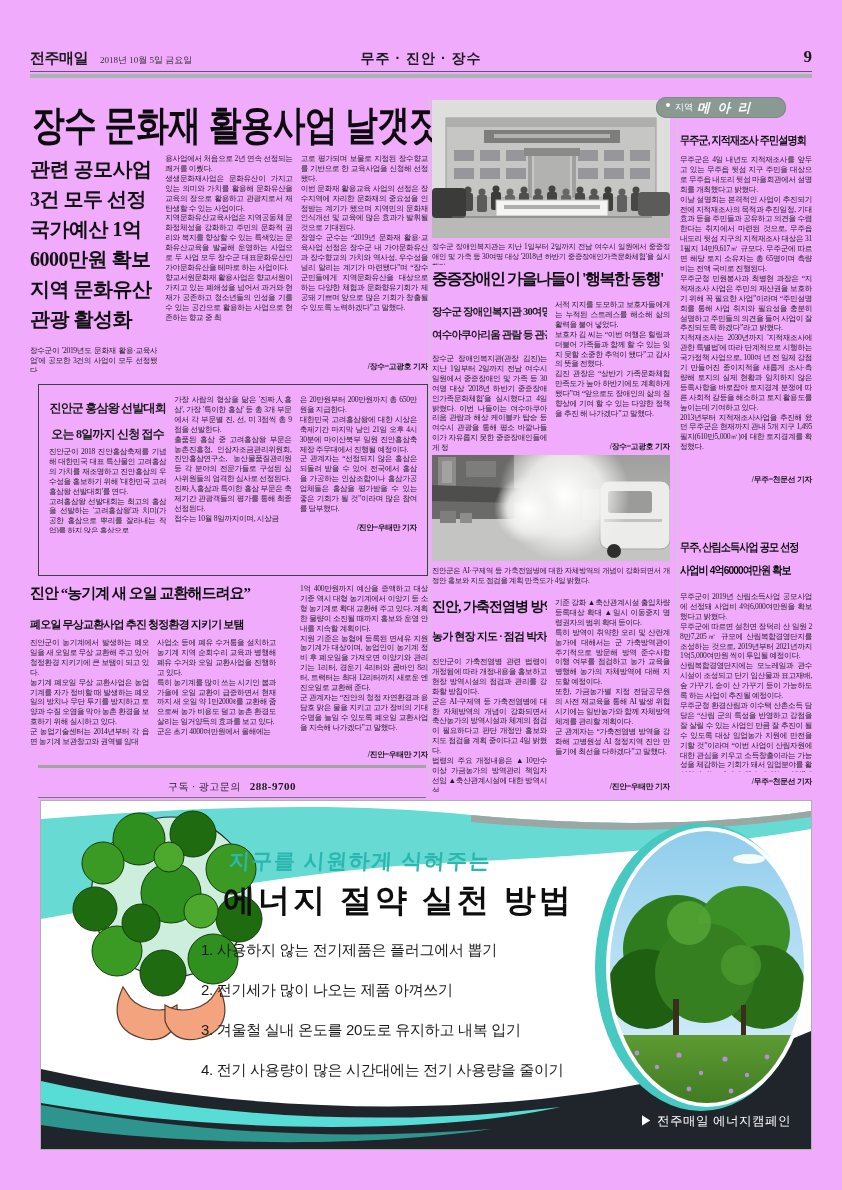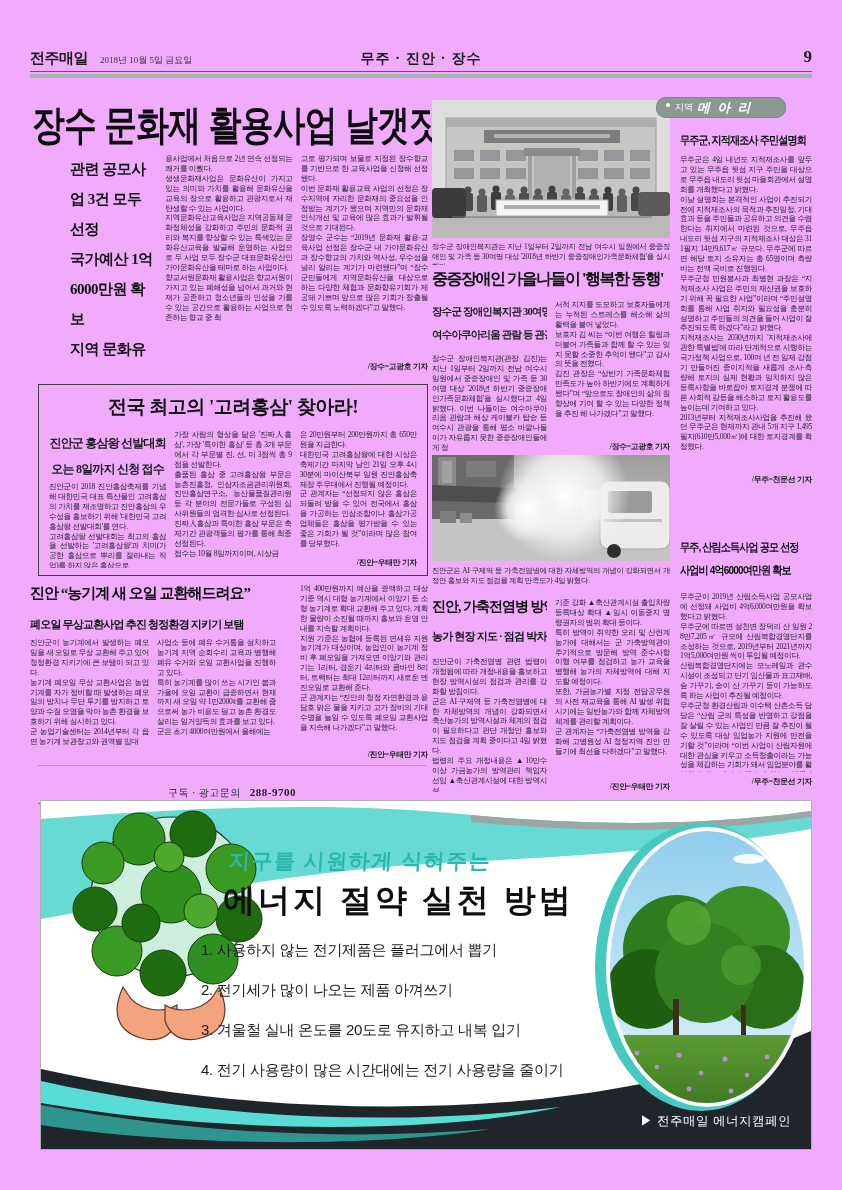--- a/index.html
+++ b/index.html
@@ -17,33 +17,33 @@
 
   
   .nbody{font-size:7.6px;line-height:9.9px;letter-spacing:-0.3px;text-align:justify;
          word-break:break-all;white-space:pre-line;color:#1c1c1c;overflow:hidden;}
   .byline{font-size:7.8px;font-weight:bold;text-align:right;letter-spacing:-0.3px;}
   .caption{font-size:7.4px;line-height:10.2px;letter-spacing:-0.3px;text-align:justify;
            word-break:break-all;color:#222;overflow:hidden;}
 
   .headline-main{font-family:"Liberation Sans",sans-serif;font-weight:900;font-size:41px;
                  letter-spacing:-1px;white-space:nowrap;transform:scaleX(.8);transform-origin:left top;color:#0c0c0c;}
-  .subheads-a{font-weight:800;font-size:15px;line-height:30px;letter-spacing:-0.5px;color:#111;margin-left:40px;}
+  .subheads-a{font-weight:800;font-size:20px;line-height:30px;letter-spacing:-0.5px;color:#111;}
   .cols{display:flex;gap:8px;}
   .col{flex:1;display:flex;flex-direction:column;overflow:hidden;}
 
   .box{border:1.5px solid #3f3f3f;}
   .ginseng-title{font-weight:800;font-size:19px;text-align:center;letter-spacing:-0.5px;color:#0d0d0d;}
   .ginseng-sub{font-weight:800;font-size:12px;line-height:26px;text-align:center;letter-spacing:-0.8px;}
 
   .title-md{font-weight:800;font-size:15px;letter-spacing:-1px;color:#0d0d0d;white-space:nowrap;}
   .sub-sm{font-weight:800;font-size:11px;letter-spacing:-0.8px;color:#111;white-space:nowrap;}
 
-  .subscribe{border-top:1px solid #a3a3a3;border-bottom:1px solid #777;font-size:10px;
-             text-align:center;padding-top:20px;letter-spacing:0.5px;}
+  .subscribe{border-top:3px solid #a3a3a3;border-bottom:1px solid #777;font-size:10px;
+             text-align:center;padding-top:12px;letter-spacing:0.5px;}
   .subscribe b{font-size:11px;}
 
   .title-outing{font-weight:800;font-size:16px;letter-spacing:-1.5px;white-space:nowrap;color:#0d0d0d;}
   .sub-outing{font-weight:800;font-size:10.5px;line-height:23px;letter-spacing:-0.8px;white-space:nowrap;}
 
   .vdiv{width:1px;background:#cccccc;}
 
   
   .badge{background:#8a9a93;border-radius:10px;color:#fff;height:21px;display:flex;align-items:center;
          padding:0 10px;box-shadow:inset 0 0 0 1px #7b8b85;}
@@ -101,21 +101,20 @@
       </div>
     <div class="col">
       <div class="nbody" style="flex:1;">고로 평가되며 보물로 지정된 장수향교를 기반으로 한 교육사업을 신청해 선정됐다.
  이번 문화재 활용교육 사업의 선정은 장수지역에 자리한 문화재의 중요성을 인정받는 계기가 됐으며 지역민의 문화재 인식개선 및 교육에 많은 효과가 발휘될 것으로 기대된다.
  장영수 군수는 “2019년 문화재 활용·교육사업 선정은 장수군 내 가야문화유산과 장수향교의 가치와 역사성, 우수성을 널리 알리는 계기가 마련됐다”며 “장수군민들에게 지역문화유산을 대상으로 하는 다양한 체험과 문화향유기회가 제공돼 기쁘며 앞으로 많은 기회가 창출될 수 있도록 노력하겠다”고 말했다.</div>
       <div class="byline">/장수=고광호 기자</div>
     </div>
   </div>
 
   <div class="abs box" style="left:38px;top:384px;width:388px;height:190px;">
-    <div class="ginseng-title" style="margin-top:9px;">전국 최고의 '고려홍삼' 찾아라!</div>
     <div class="cols" style="margin:10px 10px 0 10px;height:138px;">
       <div class="col">
         <div class="ginseng-sub" style="">
           <div>진안군 홍삼왕 선발대회</div>
           <div>오는 8일까지 신청 접수</div>
         </div>
         <div class="nbody" style="flex:1;">진안군이 2018 진안홍삼축제를 기념해 대한민국 대표 특산물인 고려홍삼의 가치를 재조명하고 진안홍삼의 우수성을 홍보하기 위해 '대한민국 고려홍삼왕 선발대회'를 연다.
  고려홍삼왕 선발대회는 최고의 홍삼을 선발하는 '고려홍삼왕'과 치미(가공한 홍삼으로 뿌리를 잘라내는 작업)를 하지 않은 홍삼으로</div>
       </div>
       <div class="col">

